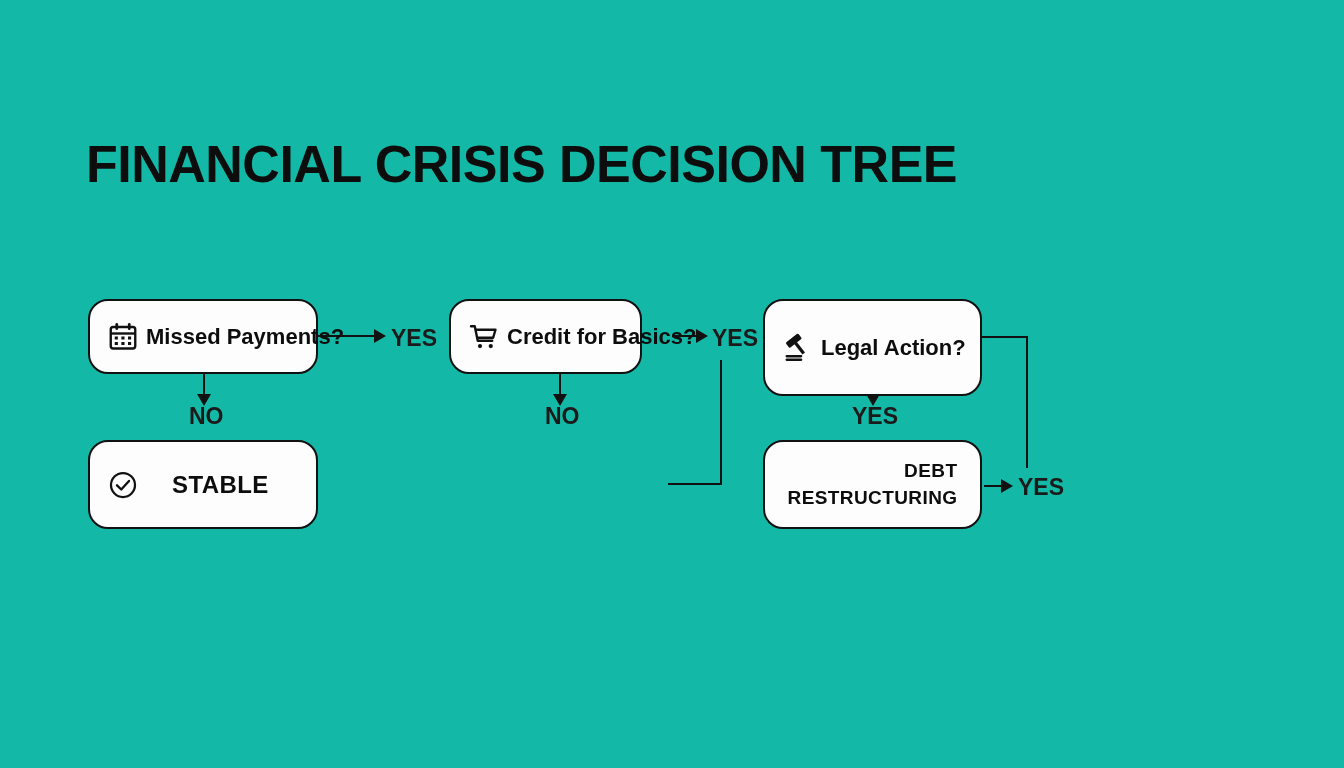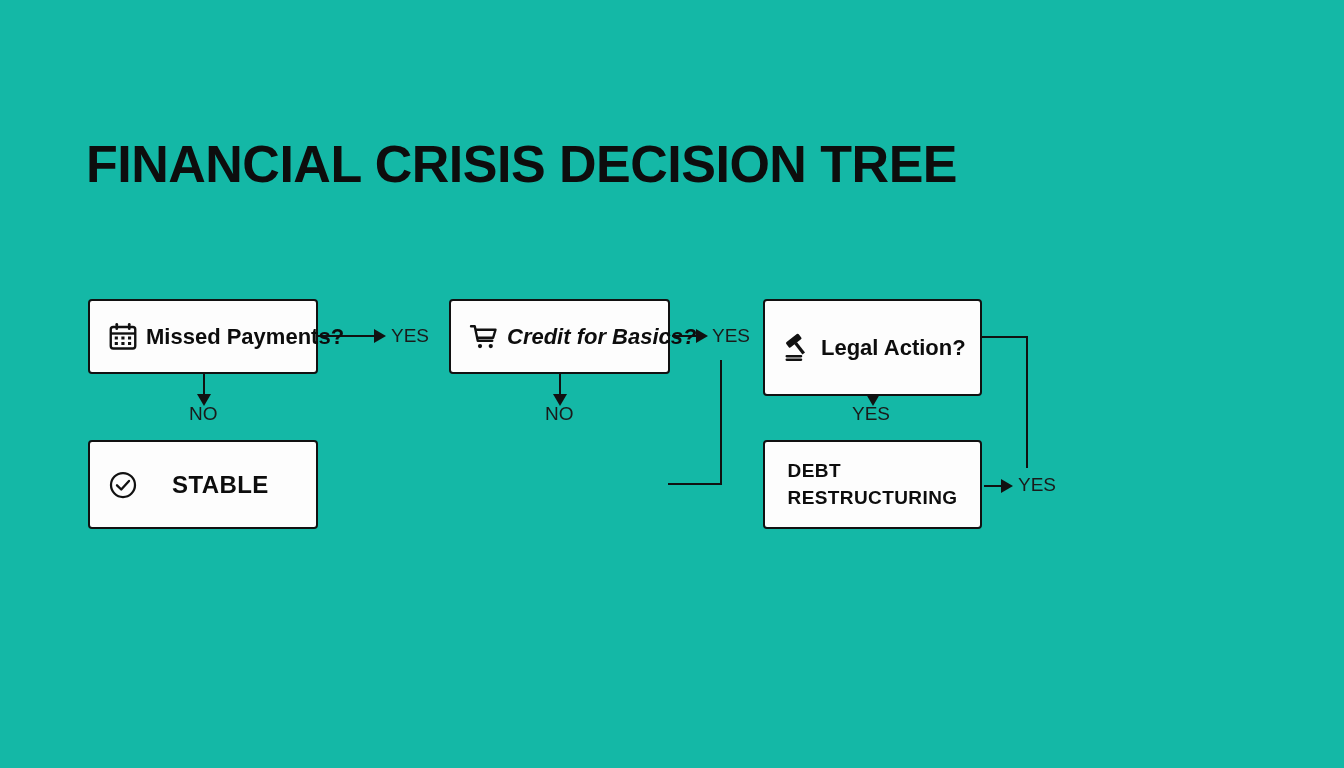--- a/index.html
+++ b/index.html
@@ -27,21 +27,21 @@
     color: #0d0d0d;
     white-space: nowrap;
     line-height: 1.1;
   }
 
   
   .node {
     position: absolute;
     box-sizing: border-box;
     border: 2.2px solid #111111;
-    border-radius: 4px;
+    border-radius: 20px;
     background: #fdfdfd;
     display: flex;
     align-items: center;
   }
   .node.with-icon {
     padding-left: 18px;
   }
   .node.centered {
     justify-content: center;
     padding-left: 0;
@@ -66,35 +66,35 @@
   .o-label {
     font-size: 24px;
     font-weight: 700;
     letter-spacing: 0.4px;
     margin-left: 34px;
   }
   .o-label-center {
     font-size: 19px;
     font-weight: 700;
     letter-spacing: 0.4px;
-    text-align: left;
+    text-align: right;
     line-height: 1.38;
   }
 
   
   .line-h, .line-v {
     position: absolute;
     background: #111111;
   }
   .line-h { height: 2.2px; }
   .line-v { width: 2.2px; }
   .edge-label {
     position: absolute;
-    font-size: 19px;
-    font-weight: 400;
+    font-size: 23px;
+    font-weight: 700;
     color: #1a1a1a;
     white-space: nowrap;
   }
   .arrowhead { position: absolute; }
 </style>
 </head>
 <body>
 
 <div id="canvas">
 
@@ -151,21 +151,21 @@
       <rect x="5.4" y="11.6" width="2.5" height="2.4" fill="#111111"></rect>
       <rect x="10.7" y="11.6" width="2.5" height="2.4" fill="#111111"></rect>
       <rect x="16.0" y="11.6" width="2.5" height="2.4" fill="#111111"></rect>
       <rect x="5.4" y="16.0" width="2.5" height="2.4" fill="#111111"></rect>
       <rect x="10.7" y="16.0" width="2.5" height="2.4" fill="#111111"></rect>
       <rect x="16.0" y="16.0" width="2.5" height="2.4" fill="#111111"></rect>
     </svg>
     <span class="node-label q-label">Missed Payments?</span>
   </div>
 
-  <div class="node with-icon" style="left:449px; top:299px; width:221px; height:75px;font-style:italic;">
+  <div class="node with-icon" style="left:449px; top:299px; width:193px; height:75px;">
     <svg class="node-icon" viewBox="0 0 24 24">
       <path d="M1.6 3.4 H4.6 L7.0 15.0 H18.6" fill="none" stroke="#111111" stroke-width="1.9" stroke-linecap="round" stroke-linejoin="round"></path>
       <path d="M5.6 6.2 H21.2 L19.3 12.6 H6.9" fill="none" stroke="#111111" stroke-width="1.9" stroke-linecap="round" stroke-linejoin="round"></path>
       <circle cx="8.8" cy="19.2" r="1.7" fill="#111111"></circle>
       <circle cx="17.4" cy="19.2" r="1.7" fill="#111111"></circle>
     </svg>
     <span class="node-label q-label">Credit for Basics?</span>
   </div>
 
   <div class="node with-icon" style="left:763px; top:299px; width:219px; height:97px;">

